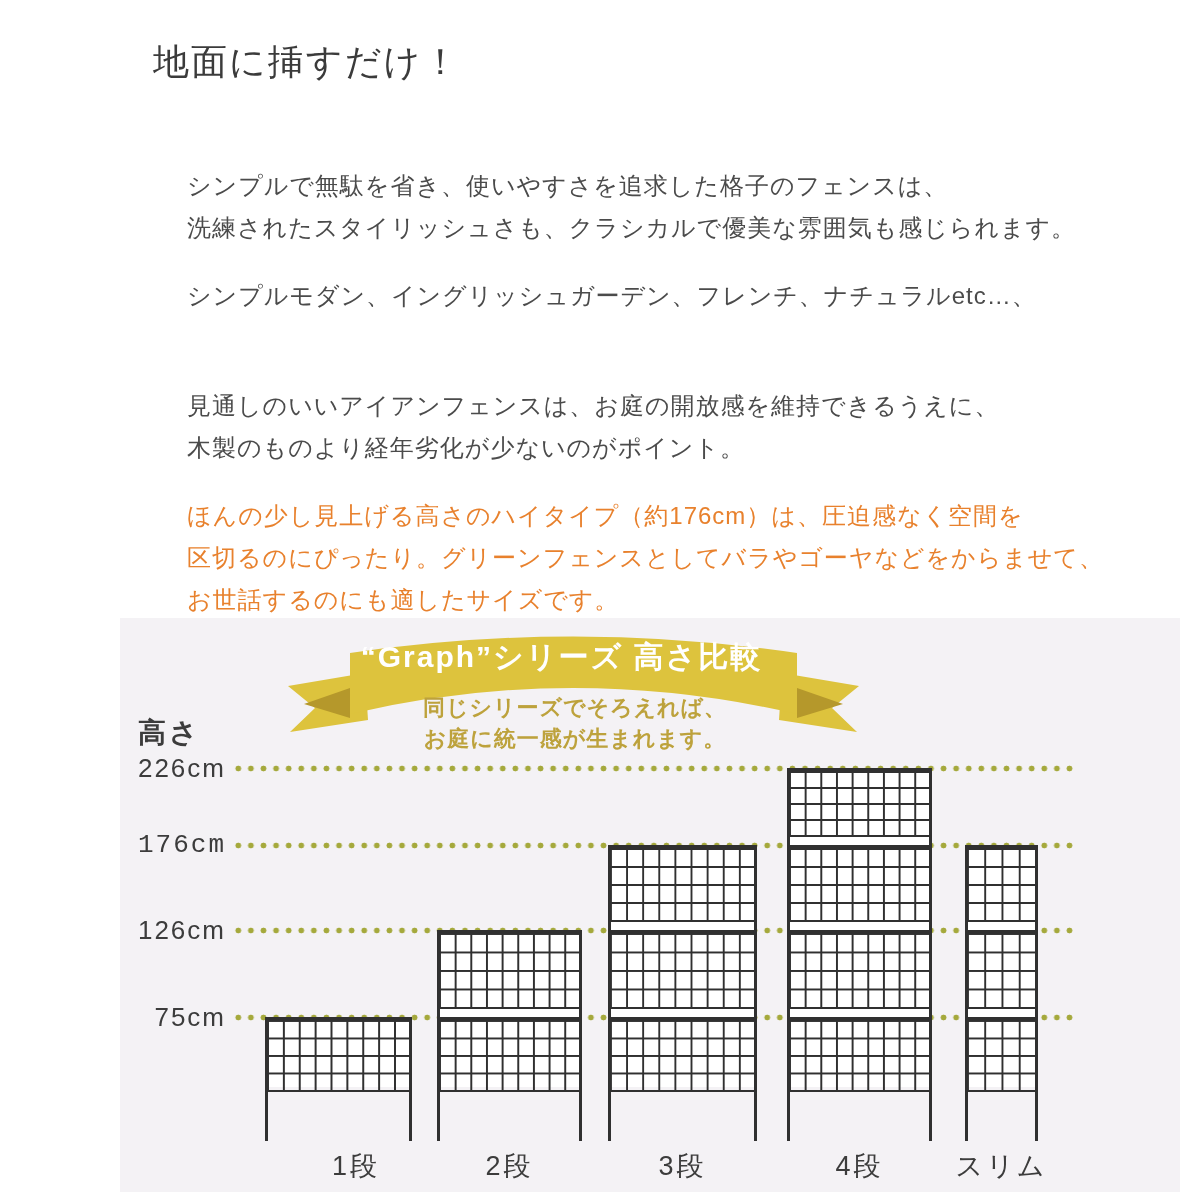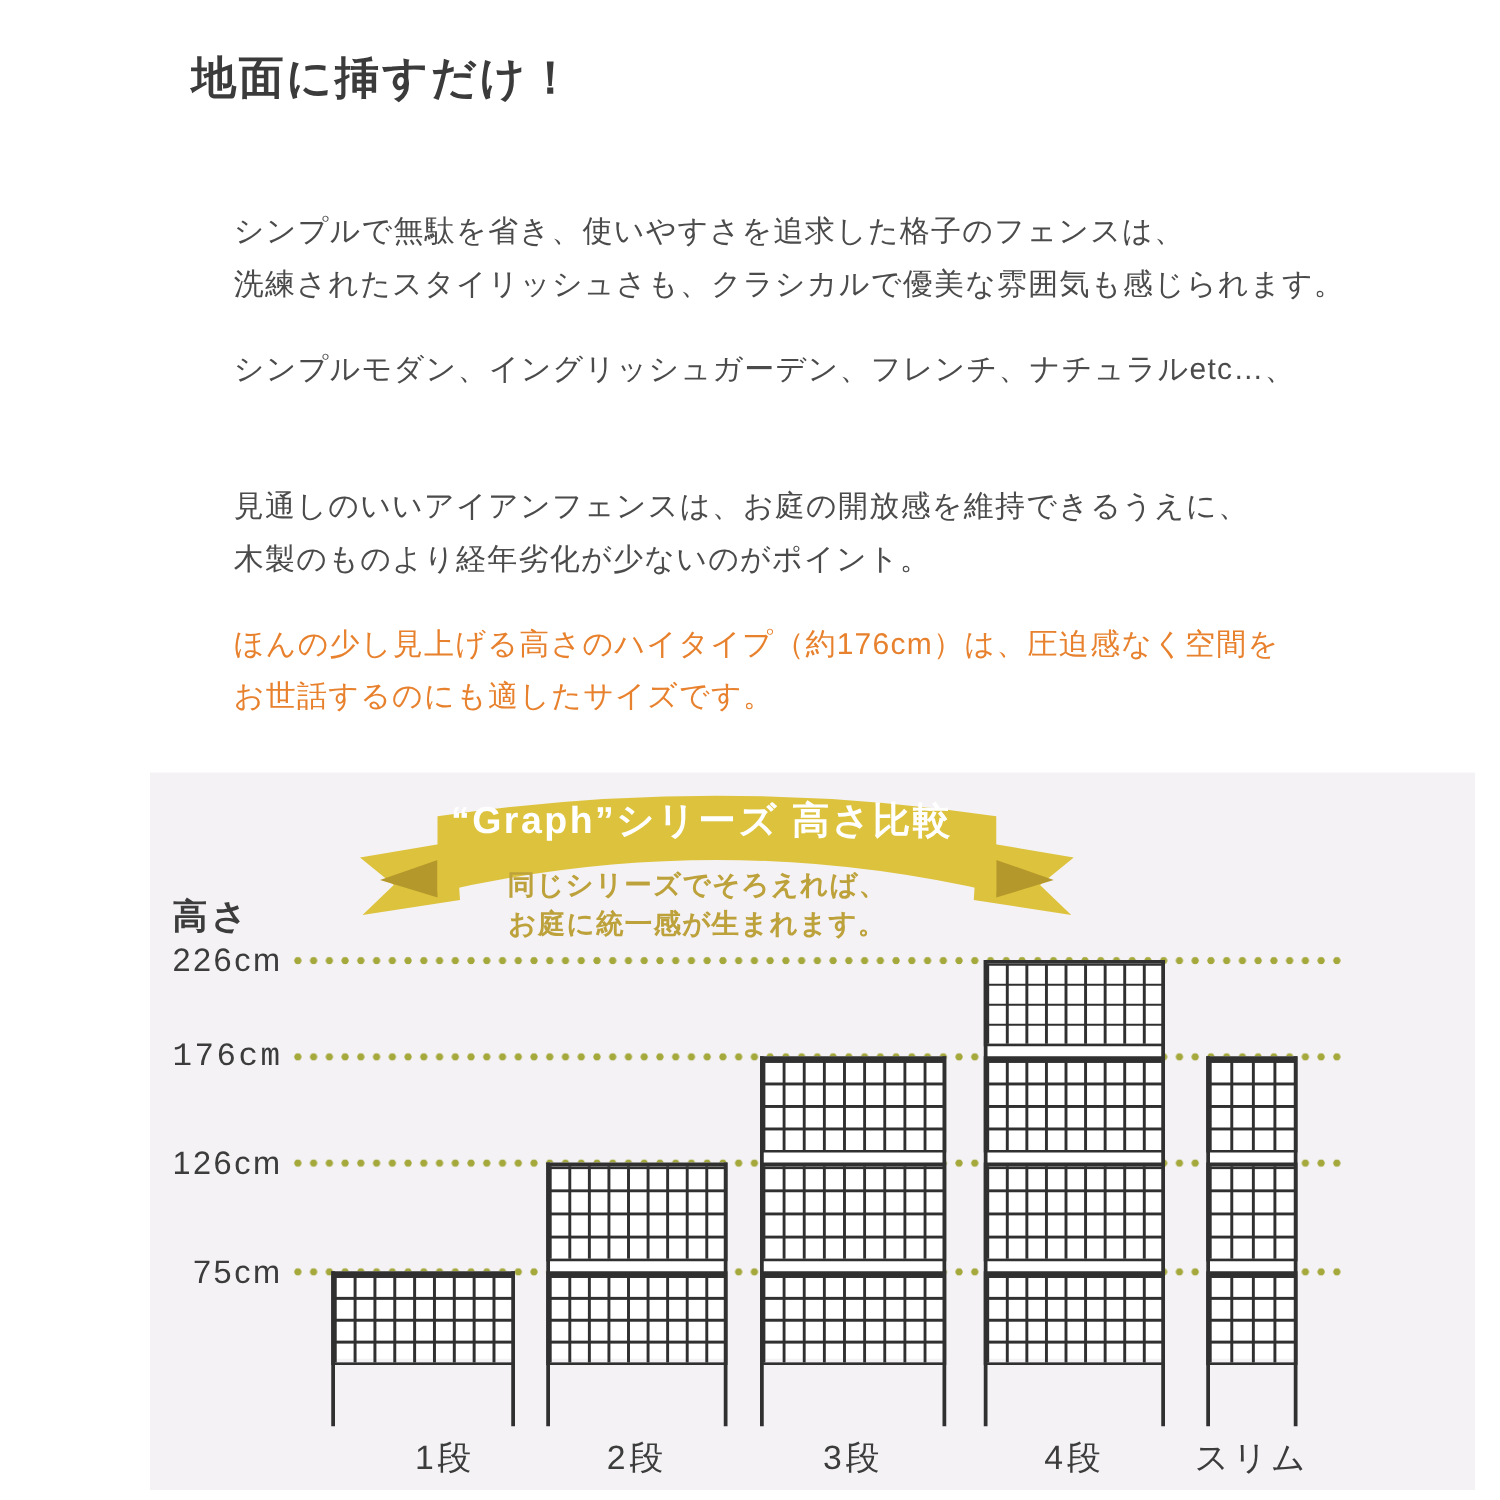--- a/index.html
+++ b/index.html
@@ -3,21 +3,21 @@
 <meta charset="utf-8">
 <style>
   html,body { margin:0; padding:0; }
   body {
     width:1200px; height:1200px; position:relative; overflow:hidden;
     background:#ffffff; color:#3e3e3e;
     font-family:"Liberation Sans","DejaVu Sans",sans-serif;
   }
   .page-title {
     position:absolute; left:153px; top:36px; margin:0;
-    font-size:36px; line-height:51px; font-weight:700;
+    font-size:36px; line-height:51px; font-weight:400;
     color:#3b3b3b; letter-spacing:2px;
   }
   .t-line, .line { display:block; }
   .para {
     position:absolute; left:155px;
     font-size:24px; line-height:42px; letter-spacing:1px; color:#4b4b4b;margin-left:32px;
   }
   .para.p1 { top:165px; }
   .para.p2 { top:275px; }
   .para.p3 { top:385px; }
@@ -28,21 +28,21 @@
     position:absolute; left:120px; top:618px; width:1060px; height:574px;
     background:#f4f2f5;
   }
   .ribbon { position:absolute; left:150px; top:10px; width:680px; height:150px; }
   .ribbon-title {
     position:absolute; left:218px; top:18px; width:447px; text-align:center;
     font-size:30px; line-height:42px; font-weight:700; color:#ffffff; letter-spacing:2px;
     z-index:4;
   }
   .ribbon-sub {
-    position:absolute; left:238px; top:74px; width:400px; text-align:center;
+    position:absolute; left:255px; top:74px; width:400px; text-align:center;
     font-size:22px; line-height:31px; font-weight:600; color:#bda23c; letter-spacing:1px;
     z-index:4;
   }
   .axis-label {
     position:absolute; left:18px; top:96px;
     font-size:28px; font-weight:600; letter-spacing:3px; color:#3c3c3c;
   }
   .dot-line {
     position:absolute; left:112px; width:846px; height:7px; z-index:1;
     background-image:radial-gradient(circle, #a5a93c 2.6px, transparent 3.2px);
@@ -84,20 +84,21 @@
   <span class="line">シンプルモダン、イングリッシュガーデン、フレンチ、ナチュラルetc…、</span>
 </div>
 
 <div class="para p3">
   <span class="line">見通しのいいアイアンフェンスは、お庭の開放感を維持できるうえに、</span>
   <span class="line">木製のものより経年劣化が少ないのがポイント。</span>
 </div>
 
 <div class="para accent">
   <span class="line">ほんの少し見上げる高さのハイタイプ（約176cm）は、圧迫感なく空間を</span>
+  <span class="line">区切るのにぴったり。グリーンフェンスとしてバラやゴーヤなどをからませて、</span>
   <span class="line">お世話するのにも適したサイズです。</span>
 </div>
 
 <div class="chart">
   <svg class="ribbon" viewBox="0 0 680 150" aria-hidden="true">
     <polygon points="95,45 18,58 45,80 20,104 98,92" fill="#ddc33d"></polygon>
     <polygon points="512,45 589,58 562,80 587,104 509,92" fill="#ddc33d"></polygon>
     <polygon points="80,90 80,60 34,76" fill="#b5982b"></polygon>
     <polygon points="527,90 527,60 573,76" fill="#b5982b"></polygon>
     <path d="M80,25 Q303,-8 527,25 L527,86 Q303,34 80,86 Z" fill="#ddc33d"></path>

